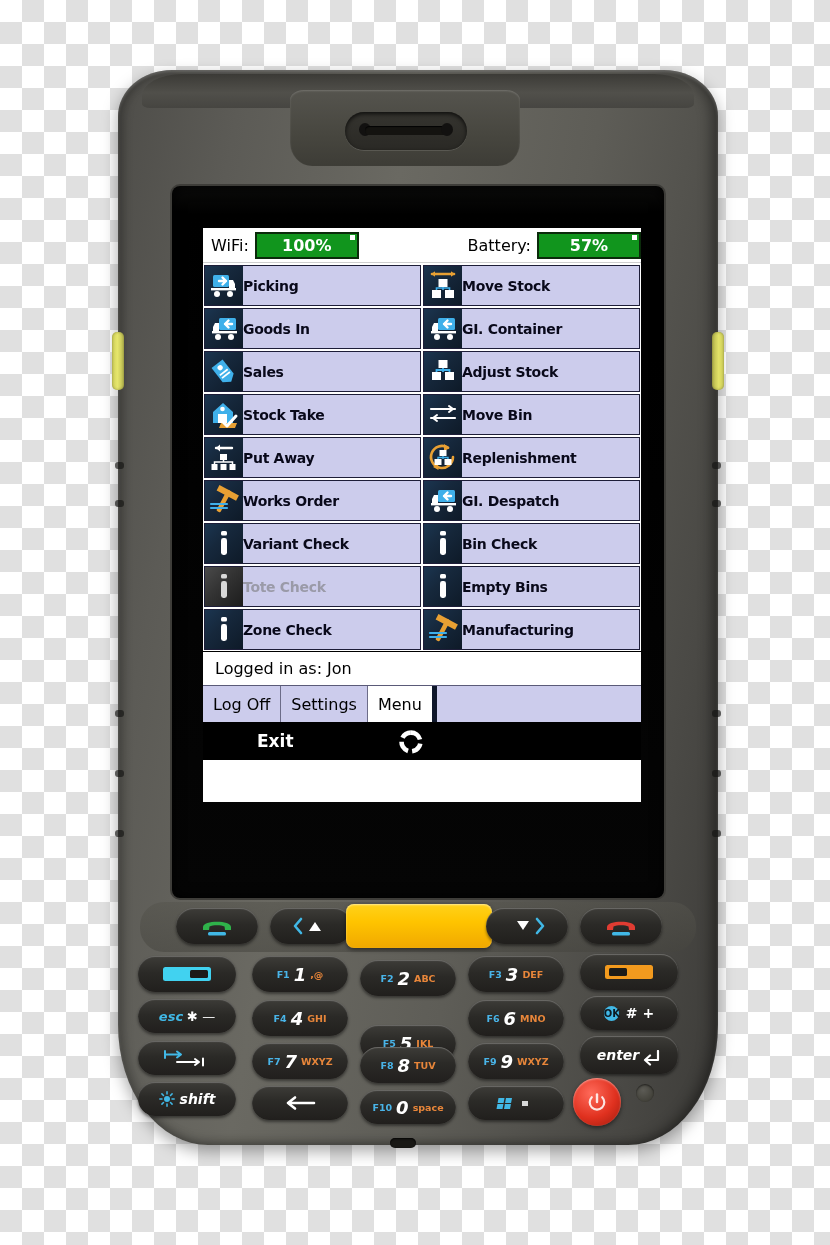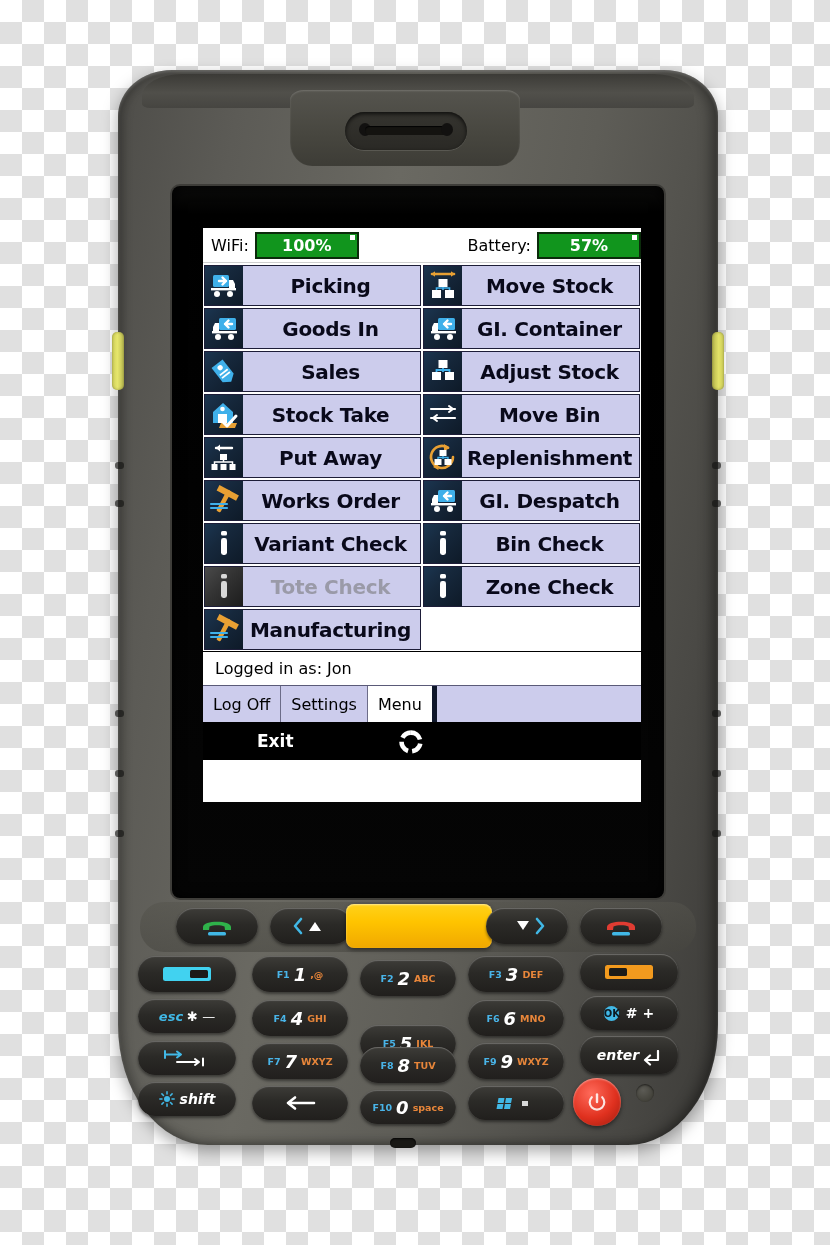--- a/index.html
+++ b/index.html
@@ -91,21 +91,21 @@
     display:flex;align-items:center;height:41px;box-sizing:border-box;
     background:#ccccec;border:1px solid #1d1d38;overflow:hidden;
   }
   .menu-btn .ico{
     width:38px;height:39px;flex:0 0 38px;position:relative;
     background:linear-gradient(135deg,#1b3550 0%,#16283c 40%,#0e1a28 100%);
     overflow:hidden;
   }
   .menu-btn.disabled .ico{background:linear-gradient(135deg,#4a4a4a 0%,#333 45%,#1d1d1d 100%);}
   .menu-btn .lbl{
-    flex:1;text-align:center;font-size:20px;font-weight:700;color:#09091a;
+    flex:1;font-size:14px;font-weight:700;color:#09091a;
     letter-spacing:-0.3px;white-space:nowrap;overflow:hidden;
     padding-right:2px;
   }
   .menu-btn.disabled .lbl{color:#9a9aa8;}
 
   
   .ico svg{position:absolute;left:3px;top:3px;}
 
   #login-bar{
     height:34px;background:#fff;display:flex;align-items:center;padding-left:12px;
@@ -408,20 +408,31 @@
         </div>
         <div class="menu-cell">
           <div class="menu-btn disabled">
             <span class="ico">
               <svg width="32" height="33" viewBox="0 0 32 33">
                 <rect x="13" y="4" width="6" height="4.5" rx="1.6" fill="#d8d8d8"></rect>
                 <rect x="13" y="11" width="6" height="17" rx="2.4" fill="#d8d8d8"></rect>
               </svg>
             </span>
             <span class="lbl">Tote Check</span>
+          </div>
+        </div>
+        <div class="menu-cell">
+          <div class="menu-btn">
+            <span class="ico">
+              <svg width="32" height="33" viewBox="0 0 32 33">
+                <rect x="13" y="4" width="6" height="4.5" rx="1.6" fill="#ffffff"></rect>
+                <rect x="13" y="11" width="6" height="17" rx="2.4" fill="#ffffff"></rect>
+              </svg>
+            </span>
+            <span class="lbl">Empty Bins</span>
           </div>
         </div>
         <div class="menu-cell">
           <div class="menu-btn">
             <span class="ico">
               <svg width="32" height="33" viewBox="0 0 32 33">
                 <rect x="13" y="4" width="6" height="4.5" rx="1.6" fill="#ffffff"></rect>
                 <rect x="13" y="11" width="6" height="17" rx="2.4" fill="#ffffff"></rect>
               </svg>
             </span>

